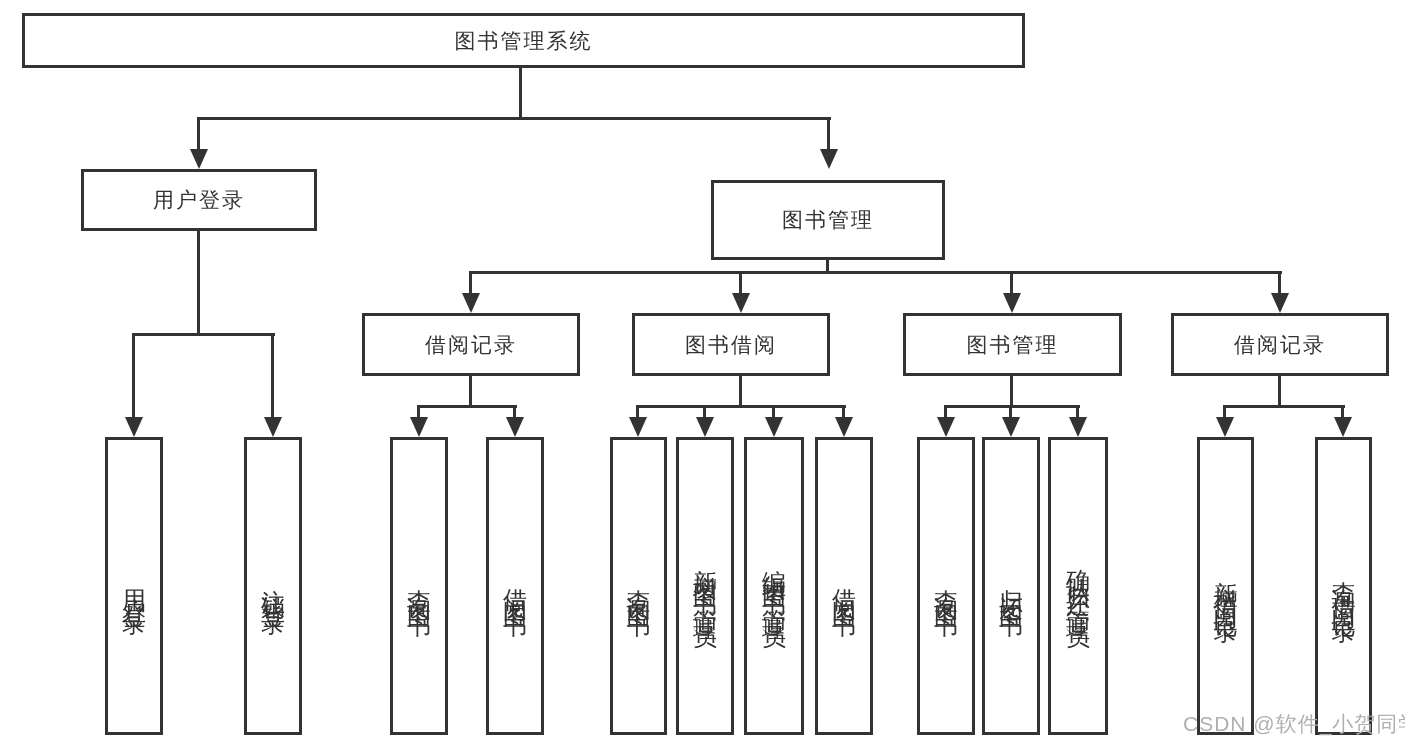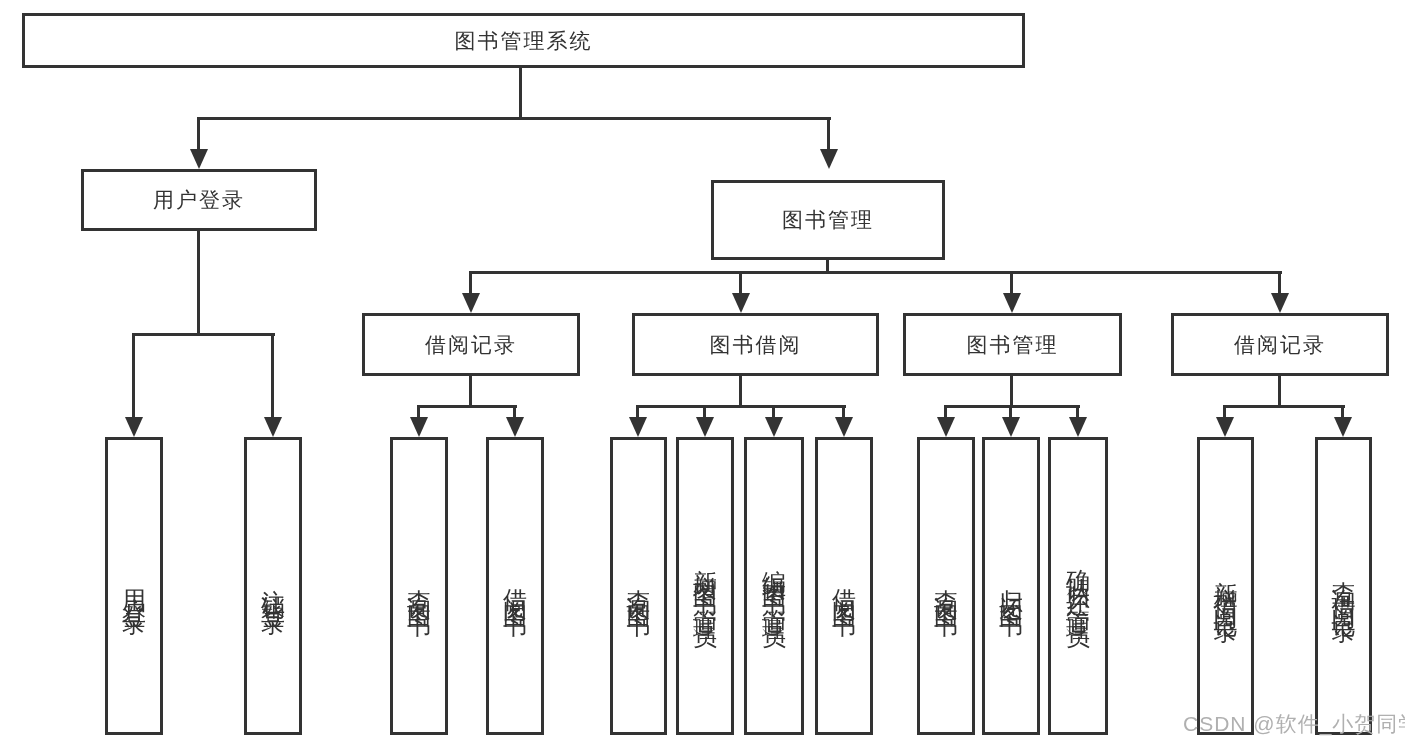--- a/index.html
+++ b/index.html
@@ -121,21 +121,21 @@
   <div class="node hnode" style="left:81px;top:169px;width:236px;height:62px">
     <span>用户登录</span>
   </div>
   <div class="node hnode" style="left:711px;top:180px;width:234px;height:80px">
     <span>图书管理</span>
   </div>
 
   <div class="node hnode" style="left:362px;top:313px;width:218px;height:63px">
     <span>借阅记录</span>
   </div>
-  <div class="node hnode" style="left:632px;top:313px;width:247px;height:63px">
+  <div class="node hnode" style="left:632px;top:313px;width:198px;height:63px">
     <span>图书借阅</span>
   </div>
   <div class="node hnode" style="left:903px;top:313px;width:219px;height:63px">
     <span>图书管理</span>
   </div>
   <div class="node hnode" style="left:1171px;top:313px;width:218px;height:63px">
     <span>借阅记录</span>
   </div>
 
   <div class="node vnode" style="left:105px;top:437px;width:58px;height:298px">

